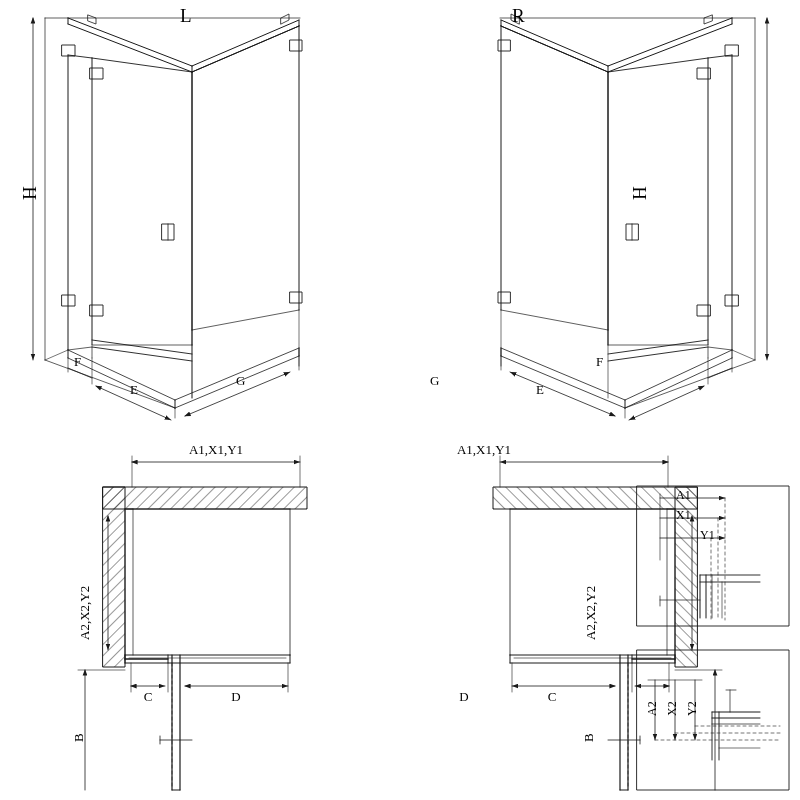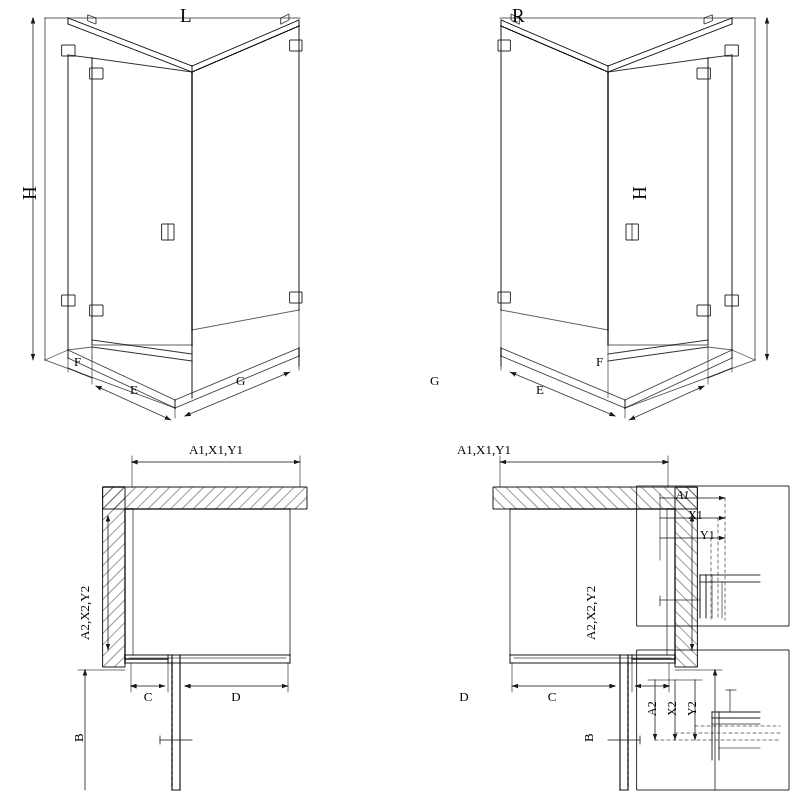--- a/index.html
+++ b/index.html
@@ -334,21 +334,21 @@
   <div class="lbl mid center" style="left:148px; top:690px;">C</div>
   <div class="lbl mid center" style="left:236px; top:690px;">D</div>
   <div class="lbl mid rot90" style="left:72px; top:742px;">B</div>
 
   <div class="lbl mid center" style="left:484px; top:443px;">A1,X1,Y1</div>
   <div class="lbl mid rot90" style="left:584px; top:640px;">A2,X2,Y2</div>
   <div class="lbl mid center" style="left:464px; top:690px;">D</div>
   <div class="lbl mid center" style="left:552px; top:690px;">C</div>
   <div class="lbl mid rot90" style="left:582px; top:742px;">B</div>
 
-  <div class="lbl sm" style="left:676px; top:489px;font-style:italic;">A1</div>
-  <div class="lbl sm" style="left:676px; top:509px;padding-left:12px;">X1</div>
+  <div class="lbl sm" style="left:676px; top:489px;">A1</div>
+  <div class="lbl sm" style="left:676px; top:509px;">X1</div>
   <div class="lbl sm" style="left:700px; top:529px;">Y1</div>
 
   <div class="lbl sm rot90" style="left:646px; top:716px;">A2</div>
   <div class="lbl sm rot90" style="left:666px; top:716px;">X2</div>
   <div class="lbl sm rot90" style="left:686px; top:716px;">Y2</div>
 
 </div>
 
 </body></html>

